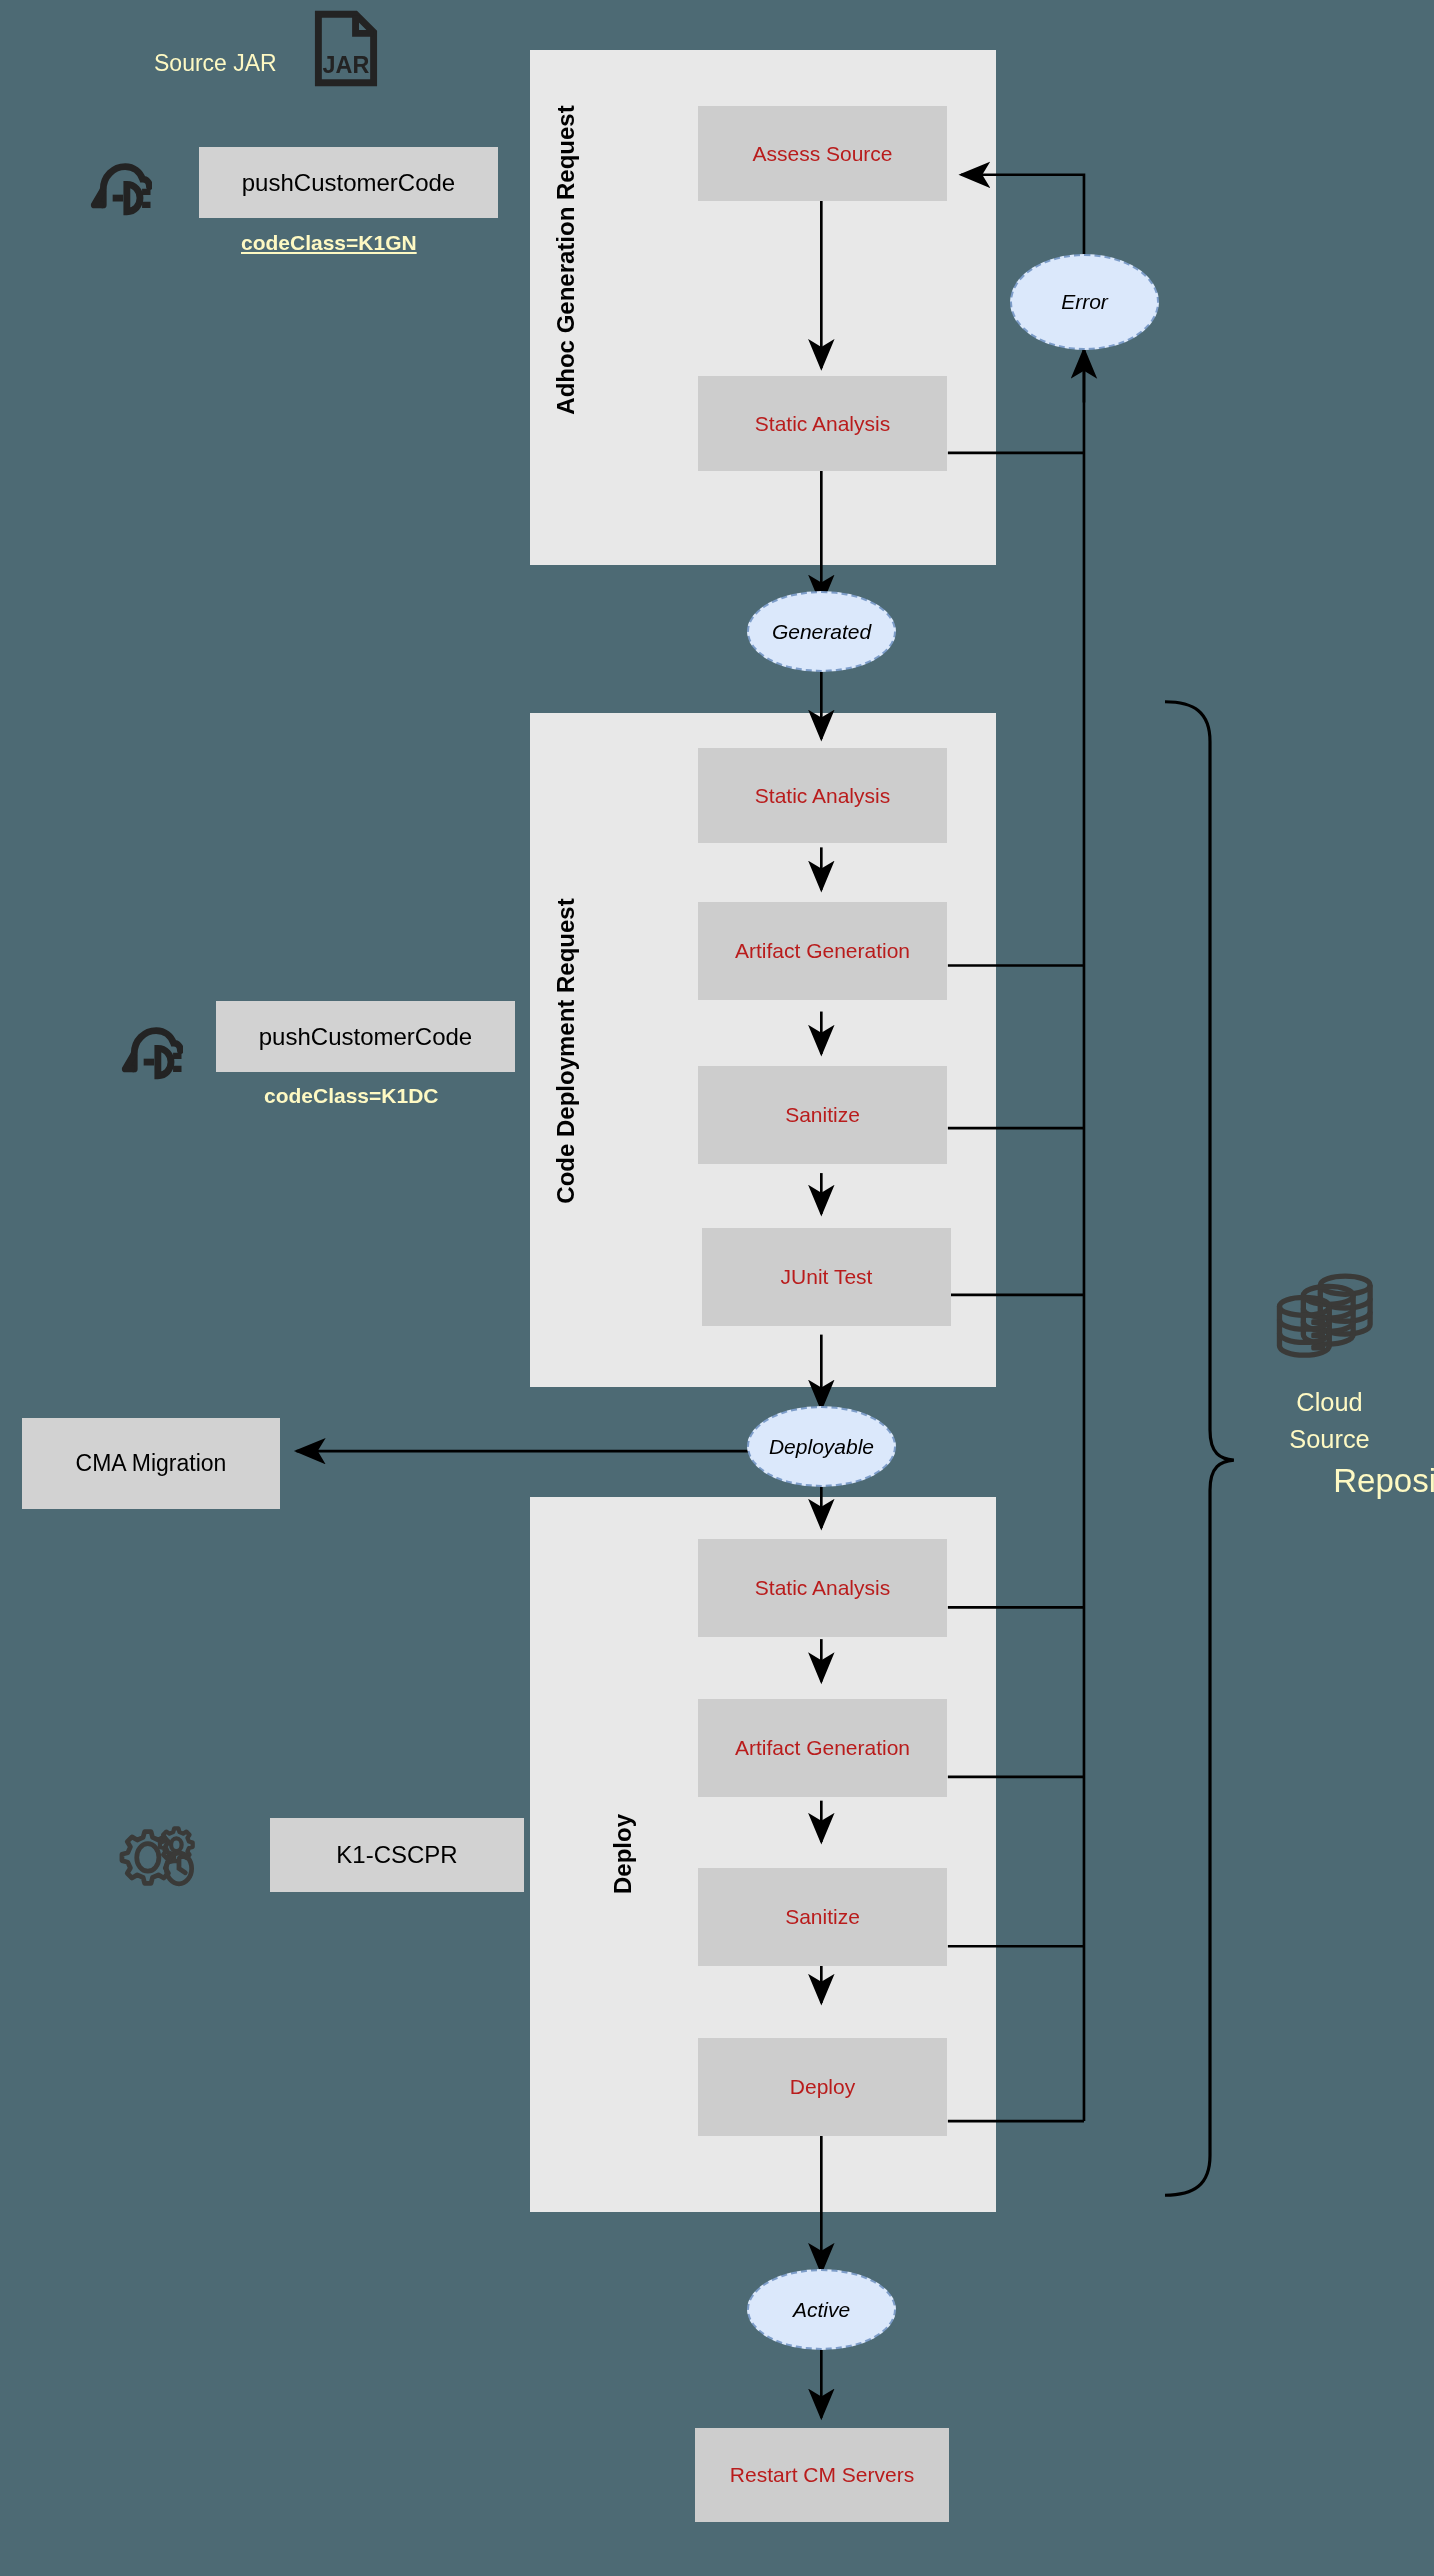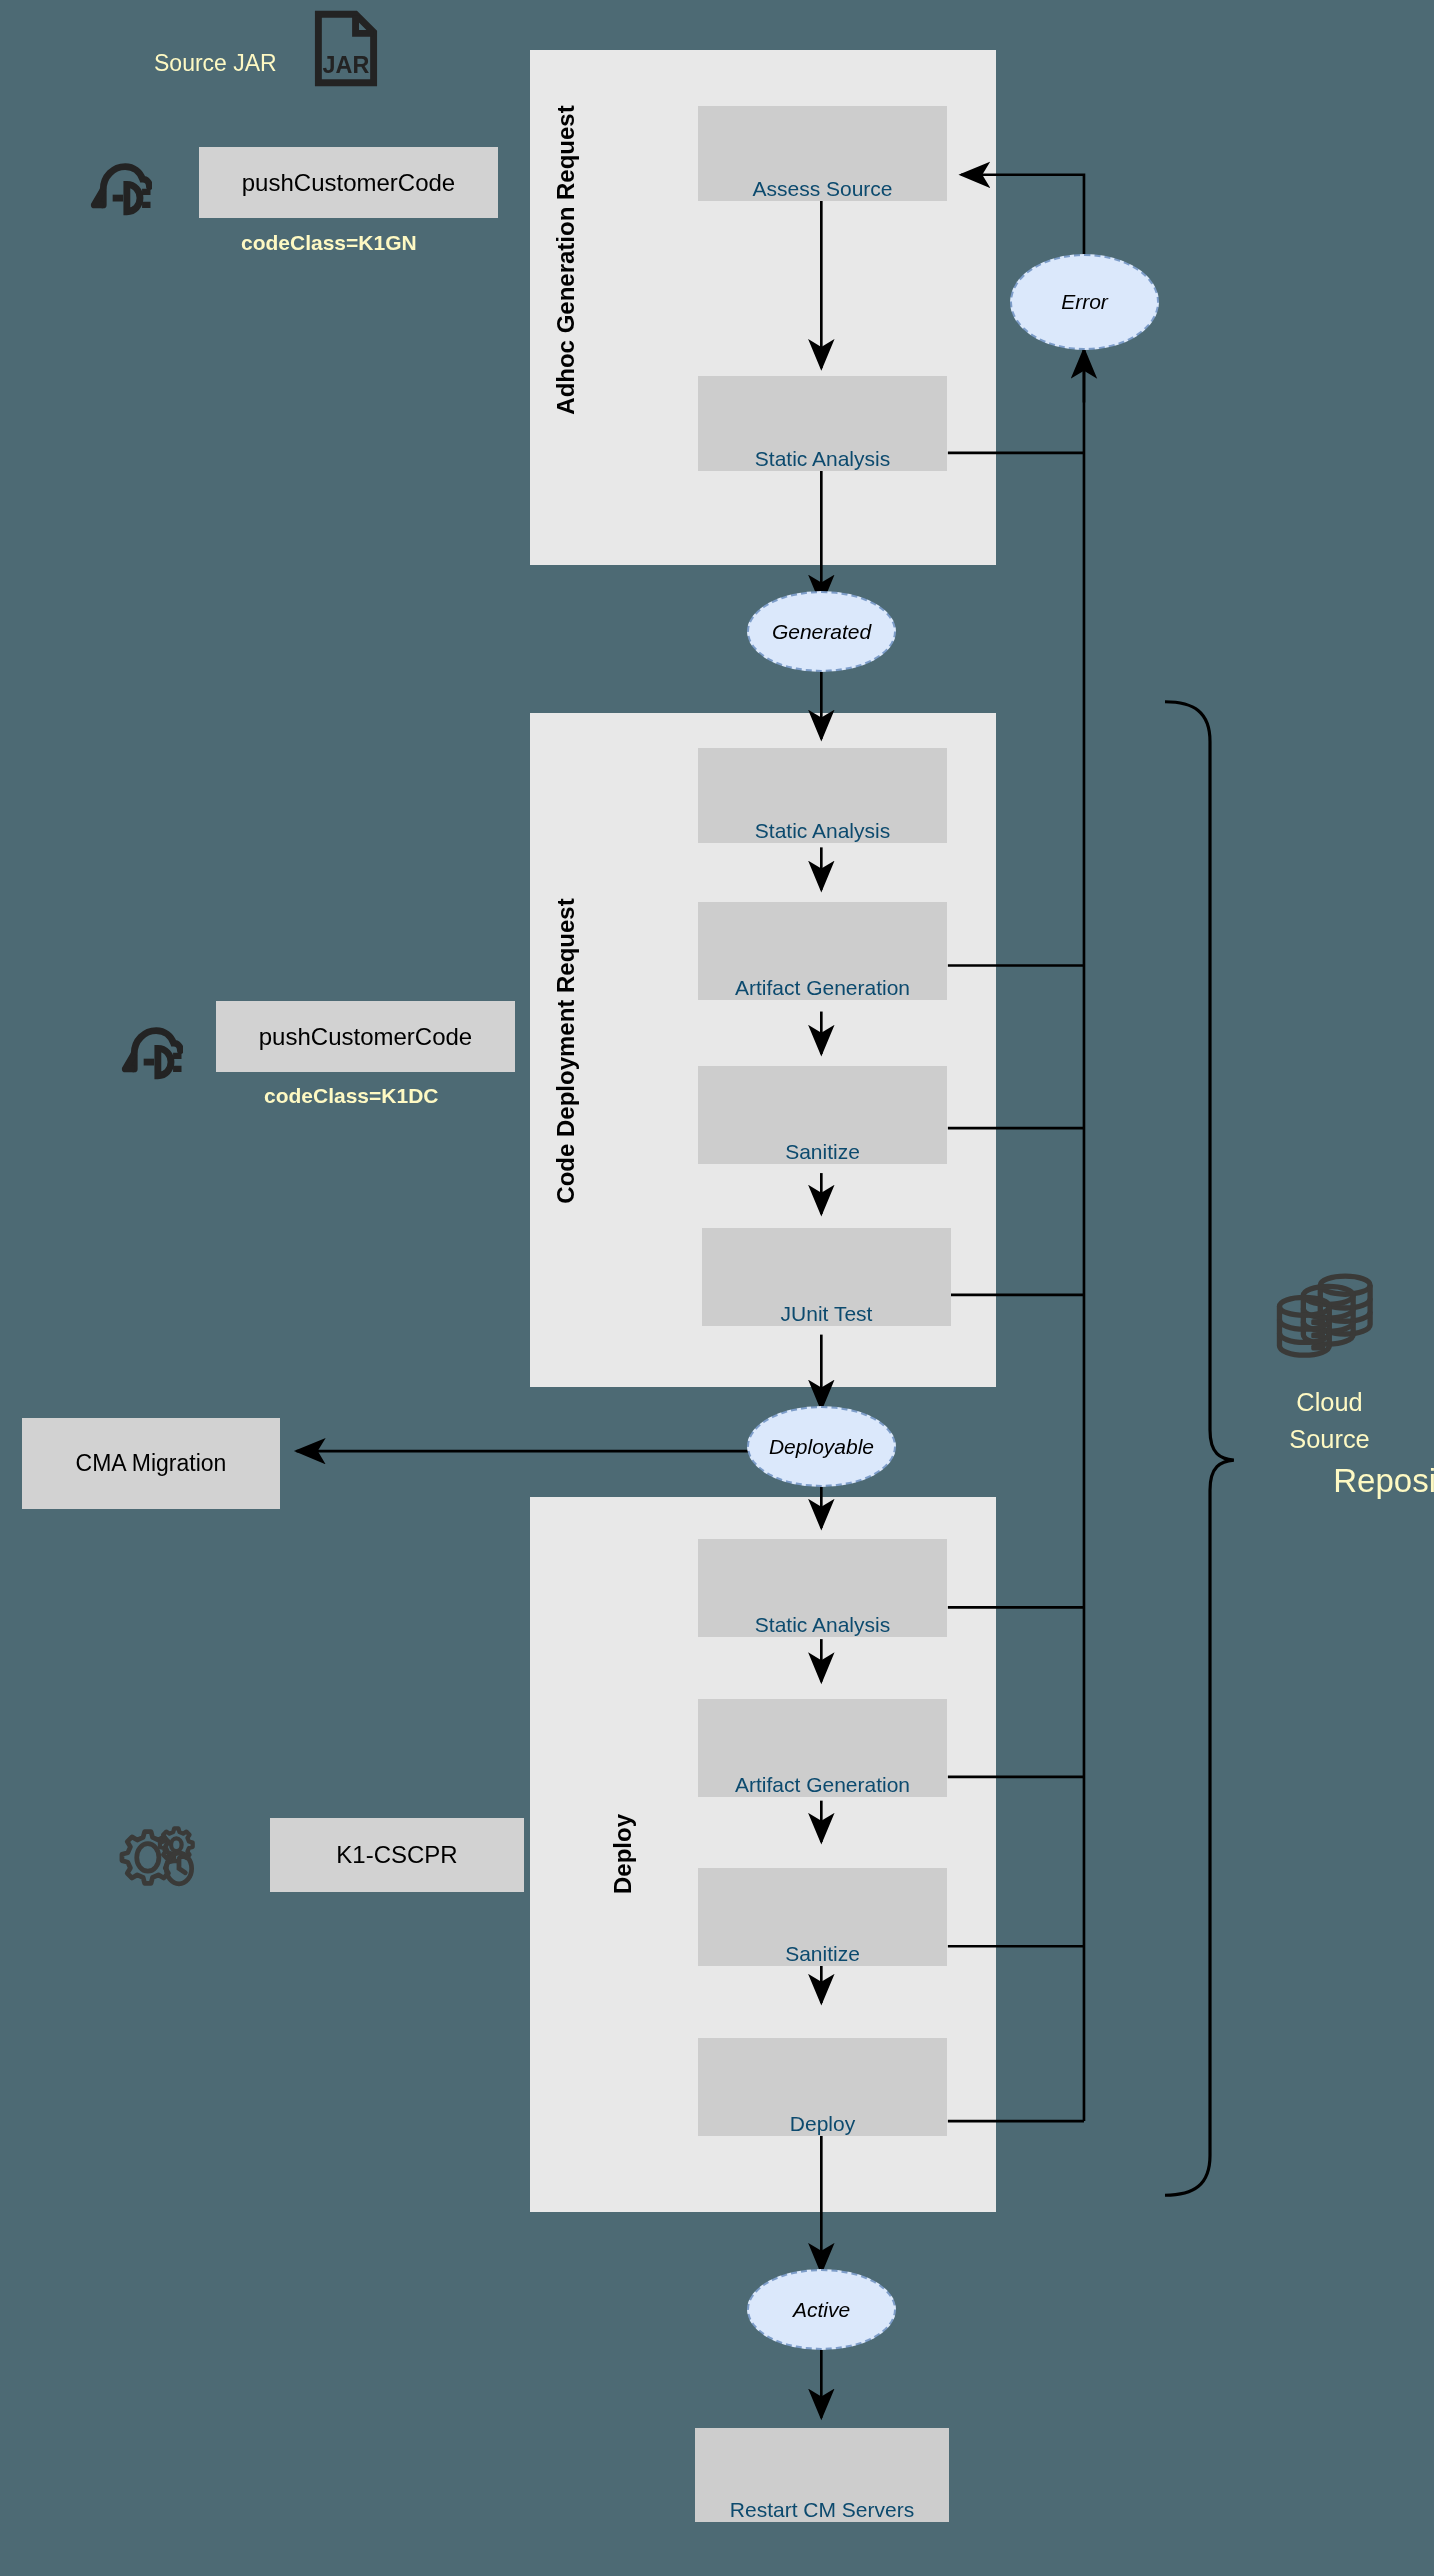--- a/index.html
+++ b/index.html
@@ -15,22 +15,22 @@
   .lane{position:absolute;background:#e8e8e8;}
   .lane-label{
     position:absolute;
     font-weight:bold;color:#000;
     transform-origin:center center;
     white-space:nowrap;
     display:flex;align-items:center;justify-content:center;
   }
   .proc{
     position:absolute;background:#cdcdcd;
-    display:flex;align-items:flex-end;justify-content:center;
-    color:#0c4a6e;text-align:center;
+    display:flex;align-items:center;justify-content:center;
+    color:#b91c1c;text-align:center;
     font-size:21px;
   }
   .plainbox{
     position:absolute;background:#d2d2d2;
     display:flex;align-items:center;justify-content:center;
     color:#000;text-align:center;
   }
   .oval{
     position:absolute;
     background:#dbe8fb;
@@ -186,21 +186,21 @@
                C112,46 118,52 118,60" fill="none" stroke="#232323" stroke-width="13" stroke-linecap="round"></path>
       <path d="M30,95 L13,95 L30,66" fill="none" stroke="#232323" stroke-width="13" stroke-linejoin="round"></path>
       <path d="M62,95 C62,80 74,70 88,70 C102,70 114,80 114,95 L62,95 Z" fill="none" stroke="#232323" stroke-width="13" transform="rotate(90 88 82)"></path>
       <path d="M48,82 L68,82" stroke="#232323" stroke-width="13"></path>
       <path d="M104,70 L120,70 M104,95 L120,95" stroke="#232323" stroke-width="12"></path>
     </svg>
   </div>
   <div class="plainbox" style="left:199px;top:147px;width:299px;height:71px;font-size:24px;">
     <span>pushCustomerCode</span>
   </div>
-  <div class="freetext" style="left:241px;top:231px;font-size:21px;font-weight:bold;">
+  <div class="freetext" style="left:241px;top:231px;font-size:21px;font-weight:bold;text-decoration:underline;">
     <span>codeClass=K1GN</span>
   </div>
 
   <div class="icon" style="left:118px;top:1019px;width:65px;height:62px;">
     <svg width="65" height="62" viewBox="0 0 122 118">
       <path d="M30,95 L30,66 C30,40 50,22 72,22 C88,22 100,32 105,46
                C112,46 118,52 118,60" fill="none" stroke="#232323" stroke-width="13" stroke-linecap="round"></path>
       <path d="M30,95 L13,95 L30,66" fill="none" stroke="#232323" stroke-width="13" stroke-linejoin="round"></path>
       <path d="M62,95 C62,80 74,70 88,70 C102,70 114,80 114,95 L62,95 Z" fill="none" stroke="#232323" stroke-width="13" transform="rotate(90 88 82)"></path>
       <path d="M48,82 L68,82" stroke="#232323" stroke-width="13"></path>

